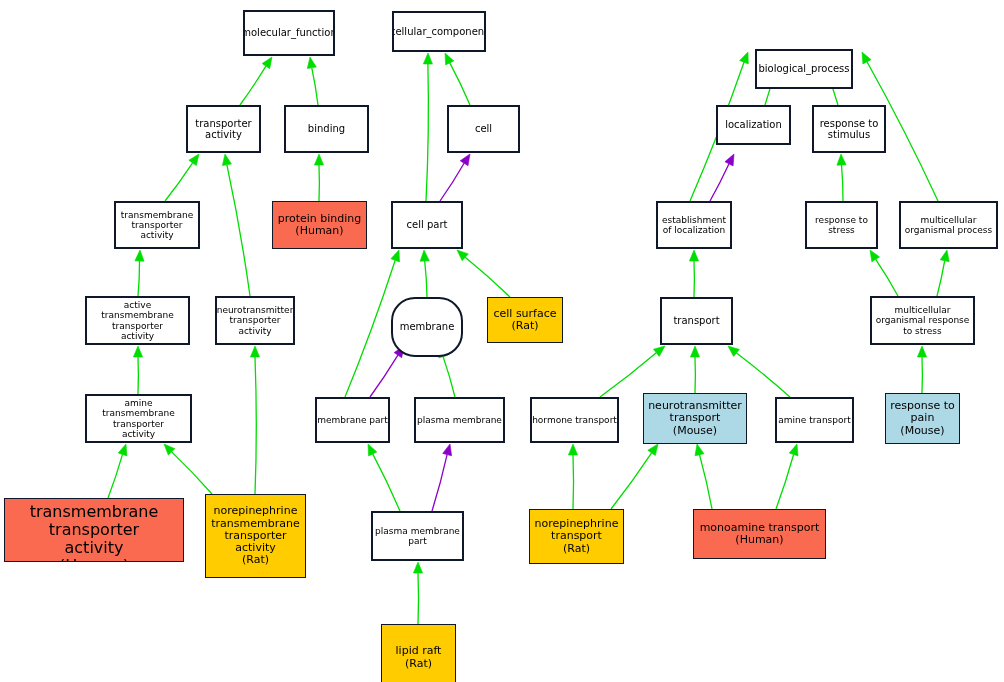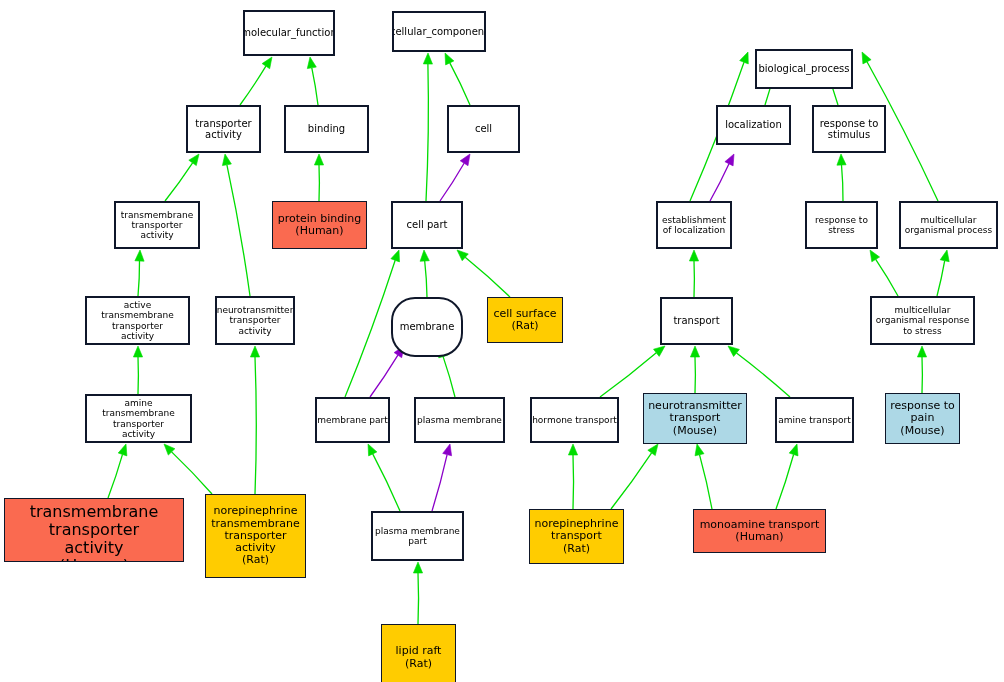--- a/index.html
+++ b/index.html
@@ -242,18 +242,18 @@
       <div class="node annot" style="left: 205px; top: 494px; width: 101px; height: 84px; font-size: 11px; background: rgb(255, 204, 0);"><span>norepinephrine
 transmembrane
 transporter
 activity
 (Rat)</span></div>
       <div class="node" style="left: 371px; top: 511px; width: 93px; height: 50px; font-size: 9px; background: rgb(255, 255, 255);"><span>plasma membrane
 part</span></div>
       <div class="node annot" style="left: 529px; top: 509px; width: 95px; height: 55px; font-size: 11px; background: rgb(255, 204, 0);"><span>norepinephrine
 transport
 (Rat)</span></div>
-      <div class="node annot" style="left: 693px; top: 509px; width: 133px; height: 44px; font-size: 11px; background: rgb(250, 106, 80);"><span>monoamine transport
+      <div class="node annot" style="left: 693px; top: 509px; width: 133px; height: 50px; font-size: 11px; background: rgb(250, 106, 80);"><span>monoamine transport
 (Human)</span></div>
       <div class="node annot" style="left: 381px; top: 624px; width: 75px; height: 67px; font-size: 11px; background: rgb(255, 204, 0);"><span>lipid raft
 (Rat)</span></div>
     </div>
 </div>
 
 </body></html>

